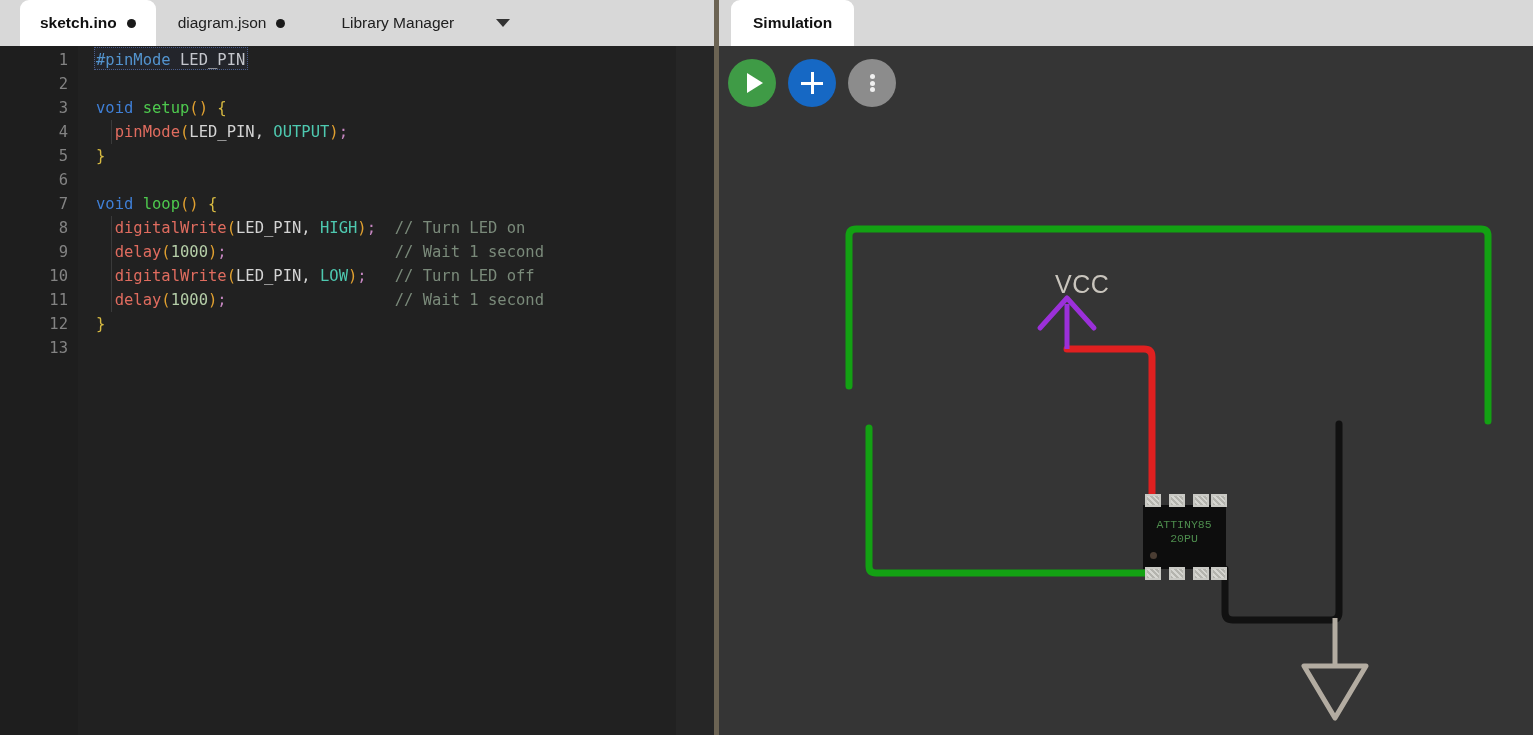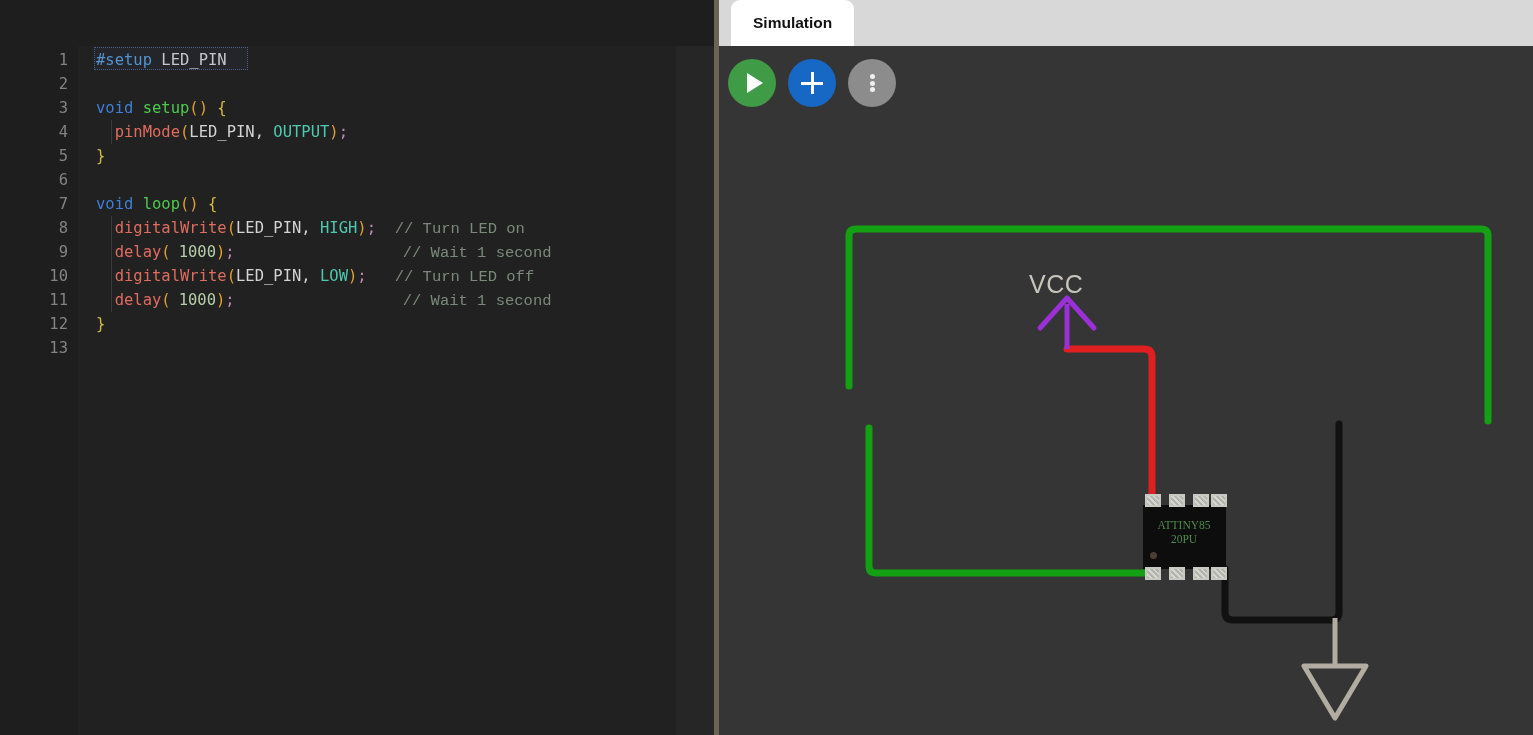--- a/index.html
+++ b/index.html
@@ -97,26 +97,26 @@
     position: absolute; left: 111px; top: 0;
     width: 1px; height: 24px; background: #3a3a3a;
   }
   
   .t-pre   { color: #569cd6; }
   .t-kw    { color: #3f7fd6; }
   .t-fn    { color: #4ec94e; text-align: right; }
   .t-call  { color: #e06c5f; text-align: right; }
   .t-ident { color: #d4d4d4; }
   .t-const { color: #4ec9b0; }
-  .t-num   { color: #b5cea8; margin-left: 8px; }
+  .t-num   { color: #b5cea8; }
   .t-punc  { color: #d4d4d4; }
   .t-paren { color: #e0a030; }
   .t-brace { color: #d7ba42; }
   .t-semi  { color: #c586c0; }
-  .t-cmt   { color: #7a8a7a; font-family: Liberation Mono, monospace; }
+  .t-cmt   { color: #7a8a7a; }
   #sel-box {
     position: absolute;
     left: 94px; top: 1px;
     width: 154px; height: 23px;
     border: 1px dotted #4a5d8a;
     background: rgba(58,80,140,0.10);
   }
 
   
   #splitter {
@@ -189,21 +189,21 @@
   #chip-body {
     position: absolute;
     left: 424px; top: 459px;
     width: 83px; height: 64px;
     background: #0d0d0d;
   }
   #chip-label {
     position: absolute; left: 0; top: 13px; width: 82px;
     text-align: center;
     color: #4d8c4d; font-size: 11.5px; line-height: 14px;
-    font-family: Liberation Serif, serif;
+    font-family: Liberation Mono, monospace;
   }
   #chip-dot {
     position: absolute; left: 7px; top: 47px;
     width: 7px; height: 7px; border-radius: 50%;
     background: #4a3d33;
   }
   .chip-pin {
     position: absolute; width: 16px; height: 13px;
     background: #c9c9c4;
   }
@@ -213,27 +213,41 @@
   }
   svg { display: block; overflow: visible; }
 </style>
 </head>
 <body>
 
 <div id="app">
 
   <div id="left-pane">
 
+    <div id="tabbar-left">
+      <div class="tab active">
+        <span class="tab-label">sketch.ino</span>
+        <span class="dot"></span>
+      </div>
+      <div class="tab">
+        <span class="tab-label">diagram.json</span>
+        <span class="dot"></span>
+      </div>
+      <div class="tab libmgr">
+        <span class="tab-label">Library Manager</span>
+        <span class="chevron"></span>
+      </div>
+    </div>
 
     <div id="editor">
       <div id="gutter"></div>
       <div id="code-area"></div>
       <div id="editor-right-strip"></div>
       <div class="lines" id="lines">
-          <div class="ln-row"><span class="ln-num">1</span><span class="ln-code"><span class="t-pre">#setup</span><span class="t-punc"> </span><span class="t-ident">LED_PIN</span></span></div>
+          <div class="ln-row"><span class="ln-num">1</span><span class="ln-code"><span class="t-pre">#pinMode</span><span class="t-punc"> </span><span class="t-ident">LED_PIN</span></span></div>
           <div class="ln-row"><span class="ln-num">2</span><span class="ln-code"></span></div>
           <div class="ln-row"><span class="ln-num">3</span><span class="ln-code"><span class="t-kw">void</span><span class="t-punc"> </span><span class="t-fn">setup</span><span class="t-paren">()</span><span class="t-punc"> </span><span class="t-brace">{</span></span></div>
           <div class="ln-row"><span class="ln-num">4</span><span class="indent-guide"></span><span class="ln-code"><span class="t-punc">  </span><span class="t-call">pinMode</span><span class="t-paren">(</span><span class="t-ident">LED_PIN</span><span class="t-punc">, </span><span class="t-const">OUTPUT</span><span class="t-paren">)</span><span class="t-semi">;</span></span></div>
           <div class="ln-row"><span class="ln-num">5</span><span class="ln-code"><span class="t-brace">}</span></span></div>
           <div class="ln-row"><span class="ln-num">6</span><span class="ln-code"></span></div>
           <div class="ln-row"><span class="ln-num">7</span><span class="ln-code"><span class="t-kw">void</span><span class="t-punc"> </span><span class="t-fn">loop</span><span class="t-paren">()</span><span class="t-punc"> </span><span class="t-brace">{</span></span></div>
           <div class="ln-row"><span class="ln-num">8</span><span class="indent-guide"></span><span class="ln-code"><span class="t-punc">  </span><span class="t-call">digitalWrite</span><span class="t-paren">(</span><span class="t-ident">LED_PIN</span><span class="t-punc">, </span><span class="t-const">HIGH</span><span class="t-paren">)</span><span class="t-semi">;</span><span class="t-punc">  </span><span class="t-cmt">// Turn LED on</span></span></div>
           <div class="ln-row"><span class="ln-num">9</span><span class="indent-guide"></span><span class="ln-code"><span class="t-punc">  </span><span class="t-call">delay</span><span class="t-paren">(</span><span class="t-num">1000</span><span class="t-paren">)</span><span class="t-semi">;</span><span class="t-punc">                  </span><span class="t-cmt">// Wait 1 second</span></span></div>
           <div class="ln-row"><span class="ln-num">10</span><span class="indent-guide"></span><span class="ln-code"><span class="t-punc">  </span><span class="t-call">digitalWrite</span><span class="t-paren">(</span><span class="t-ident">LED_PIN</span><span class="t-punc">, </span><span class="t-const">LOW</span><span class="t-paren">)</span><span class="t-semi">;</span><span class="t-punc">   </span><span class="t-cmt">// Turn LED off</span></span></div>
           <div class="ln-row"><span class="ln-num">11</span><span class="indent-guide"></span><span class="ln-code"><span class="t-punc">  </span><span class="t-call">delay</span><span class="t-paren">(</span><span class="t-num">1000</span><span class="t-paren">)</span><span class="t-semi">;</span><span class="t-punc">                  </span><span class="t-cmt">// Wait 1 second</span></span></div>
@@ -290,21 +304,21 @@
 
       <svg class="wire" style="left:0;top:0;" width="814" height="689">
         <path d="M 616 572 L 616 620" fill="none" stroke="#b3aca1" stroke-width="5"></path>
         <path d="M 585 620 L 647 620 L 616 672 Z" fill="none" stroke="#b3aca1" stroke-width="5" stroke-linejoin="round"></path>
       </svg>
 
       <svg class="wire" style="left:0;top:0;" width="814" height="689">
         <path d="M 348 303 L 348 258" fill="none" stroke="#9b30d9" stroke-width="5"></path>
         <path d="M 321 282 L 348 252 L 375 282" fill="none" stroke="#9b30d9" stroke-width="5" stroke-linecap="round" stroke-linejoin="round"></path>
       </svg>
-      <div class="lbl-vcc" style="left:310px; top:224px;">VCC</div>
+      <div class="lbl-vcc" style="left:336px; top:224px;">VCC</div>
 
       <div id="chip-body">
         <div id="chip-label">
           <div>ATTINY85</div>
           <div>20PU</div>
         </div>
         <div id="chip-dot"></div>
 
         <div class="chip-pin" style="left:2px;  top:-11px;"></div>
         <div class="chip-pin" style="left:26px; top:-11px;"></div>

